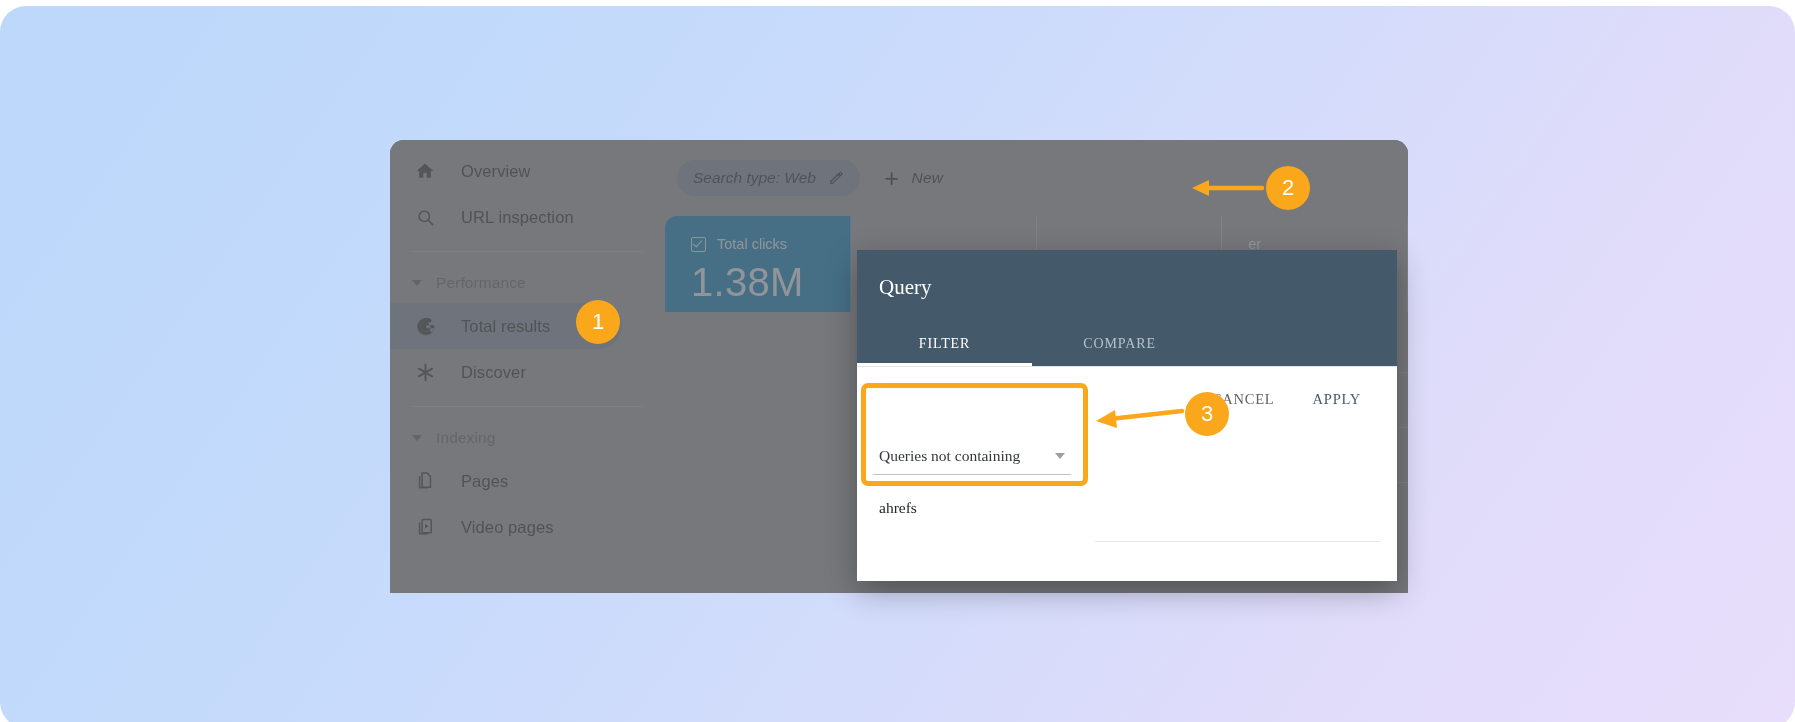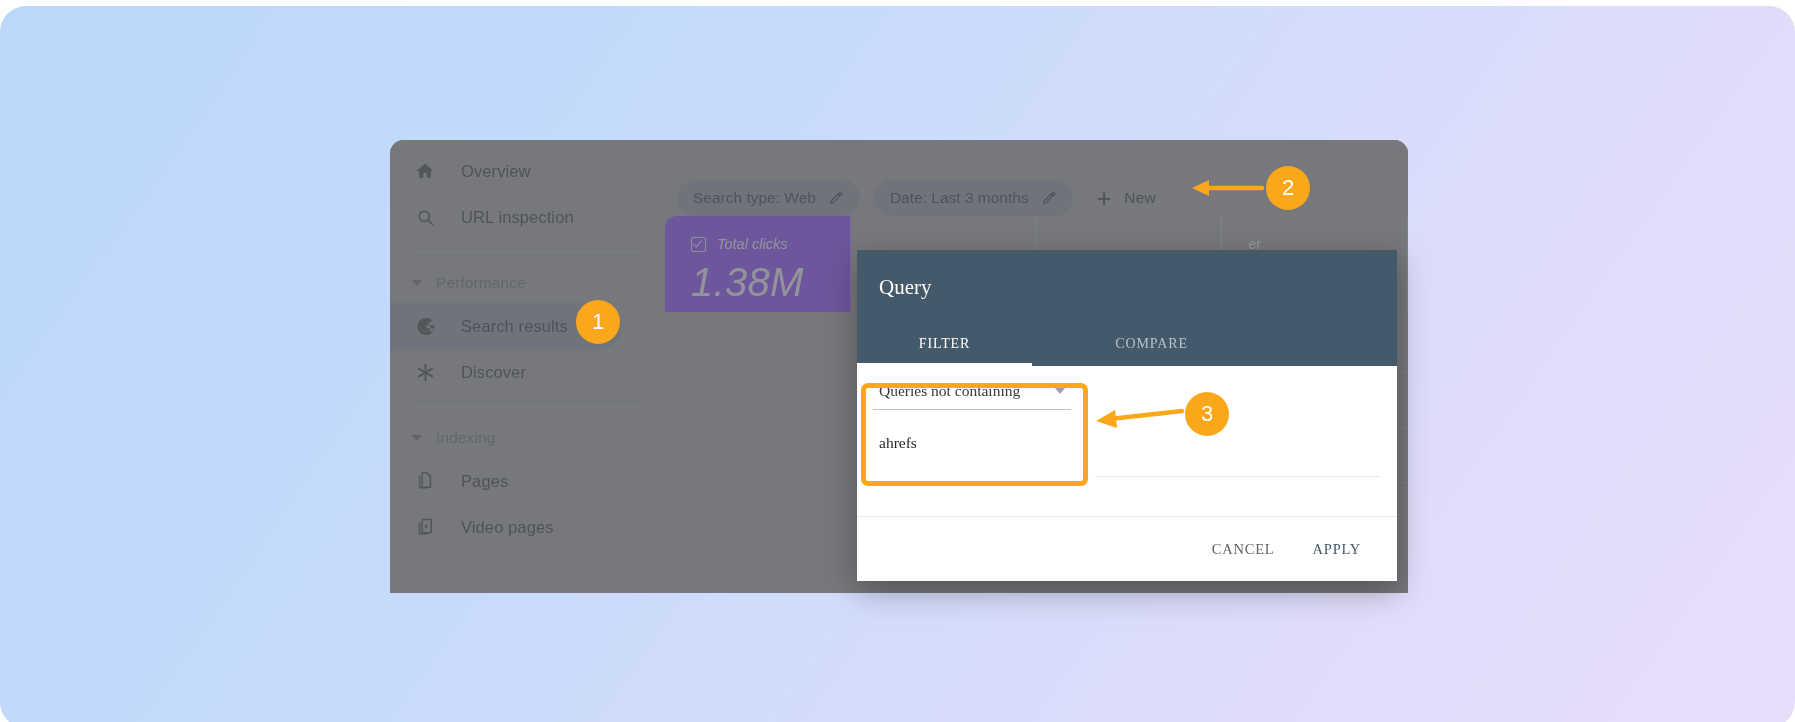--- a/index.html
+++ b/index.html
@@ -115,23 +115,24 @@
     right: 0; bottom: 0;
     background: #808285;
   }
 
   #toolbar {
     position: absolute;
     left: 0; top: 0;
     height: 76px;
     right: 0;
     display: flex;
-    align-items: flex-end;
+    align-items: center;
     padding-left: 12px;
     box-sizing: border-box;
+    font-style: italic;
   }
   .chip {
     height: 36px;
     border-radius: 18px;
     background: #6e7584;
     display: flex;
     align-items: center;
     padding: 0 16px;
     margin-right: 14px;
     font-size: 15.5px;
@@ -173,23 +174,22 @@
     display: flex;
   }
   .card {
     flex: 1 1 0;
     border-right: 1px solid rgba(255,255,255,0.22);
     position: relative;
     padding: 20px 0 0 26px;
     box-sizing: border-box;
   }
   .card.first {
-    background: #6d28d9;
+    background: #0369a1;
     border-radius: 12px 0 0 0;
-    font-style: italic;
   }
   .card .card-head {
     display: flex;
     align-items: center;
     font-size: 14.5px;
     color: #c9cdd4;
   }
   .card .cb {
     width: 15px; height: 15px;
     border: 1.6px solid #c1c6ce;
@@ -274,21 +274,20 @@
     top: 25px;
     font-size: 21px;
     color: #ffffff;
   }
   #dialog-tabs {
     position: absolute;
     left: 0;
     bottom: 0;
     display: flex;
     width: 100%;
-    gap: 32px;
   }
   .dtab {
     flex: 0 0 175px;
     text-align: center;
     font-size: 14px;
     letter-spacing: 0.9px;
     color: #b5c2cc;
     padding-bottom: 14px;
     position: relative;
   }
@@ -441,21 +440,21 @@
         <span class="grp-label">Performance</span>
       </div>
 
       <div class="nav-row active">
         <span class="nav-icon">
           <svg width="21" height="21" viewBox="0 0 24 24" fill="currentColor">
               <path d="M12.5 2.5A9.5 9.5 0 1 0 21.8 14h-8.9v-3.4h9.1c.1.6.1 1.1.1 1.7 0 5.6-3.8 9.7-9.6 9.7A9.9 9.9 0 1 1 12.6 2c2.6 0 4.8 1 6.4 2.5l-2.6 2.5a5.7 5.7 0 0 0-3.9-1.5 6.1 6.1 0 1 0 0 12.2c3.5 0 5.2-2.2 5.6-4.2"></path>
               <path d="M12.5 2.6a9.4 9.4 0 1 0 6.6 16.1l-2.5-2.4a6 6 0 1 1 .1-8.3l2.5-2.5a9.4 9.4 0 0 0-6.7-2.9z"></path>
             </svg>
         </span>
-        <span class="nav-label">Search results</span>
+        <span class="nav-label">Total results</span>
       </div>
 
       <div class="nav-row">
         <span class="nav-icon">
           <svg width="21" height="21" viewBox="0 0 24 24" stroke="currentColor" stroke-width="2.2" stroke-linecap="round">
               <line x1="12" y1="3.2" x2="12" y2="20.8"></line>
               <line x1="4.4" y1="7.6" x2="19.6" y2="16.4"></line>
               <line x1="4.4" y1="16.4" x2="19.6" y2="7.6"></line>
             </svg>
         </span>
@@ -500,29 +499,20 @@
         <div class="chip">
           <span>Search type: Web</span>
           <span class="pencil">
             <svg width="16" height="16" viewBox="0 0 24 24" fill="none" stroke="currentColor" stroke-width="1.8" stroke-linejoin="round">
                 <path d="M4 17.2V20h2.8L17.6 9.2l-2.8-2.8z"></path>
                 <path d="M16.2 5.6l1.6-1.6a1.2 1.2 0 0 1 1.7 0l1.1 1.1a1.2 1.2 0 0 1 0 1.7l-1.6 1.6z"></path>
               </svg>
           </span>
         </div>
 
-        <div class="chip">
-          <span>Date: Last 3 months</span>
-          <span class="pencil">
-            <svg width="16" height="16" viewBox="0 0 24 24" fill="none" stroke="currentColor" stroke-width="1.8" stroke-linejoin="round">
-                <path d="M4 17.2V20h2.8L17.6 9.2l-2.8-2.8z"></path>
-                <path d="M16.2 5.6l1.6-1.6a1.2 1.2 0 0 1 1.7 0l1.1 1.1a1.2 1.2 0 0 1 0 1.7l-1.6 1.6z"></path>
-              </svg>
-          </span>
-        </div>
 
         <div id="new-btn">
           <span class="plus">+</span>
           <span class="new-label">New</span>
         </div>
 
       </div>
 
       <div id="cards">
         <div class="card first">
@@ -568,38 +558,38 @@
       <div id="dialog-tabs">
         <div class="dtab active">
           <span>FILTER</span>
         </div>
         <div class="dtab">
           <span>COMPARE</span>
         </div>
       </div>
     </div>
 
+    <div id="dialog-footer">
+      <div class="footer-btn" id="cancel-btn">CANCEL</div>
+      <div class="footer-btn" id="apply-btn">APPLY</div>
+    </div>
+
     <div id="dialog-body">
       <div id="filter-fields">
 
         <div id="select-row">
           <span id="select-label">Queries not containing</span>
           <span id="select-caret"></span>
         </div>
 
         <div id="value-row" placeholder="Enter value">ahrefs</div>
         <div id="value-underline"></div>
 
       </div>
       <div id="field-divider"></div>
-    </div>
-
-    <div id="dialog-footer">
-      <div class="footer-btn" id="cancel-btn">CANCEL</div>
-      <div class="footer-btn" id="apply-btn">APPLY</div>
     </div>
 
   </div>
 
   <div id="annotations">
 
     <div id="highlight-box"></div>
 
     <svg width="1795" height="722" style="position:absolute;left:0;top:0;">
 

